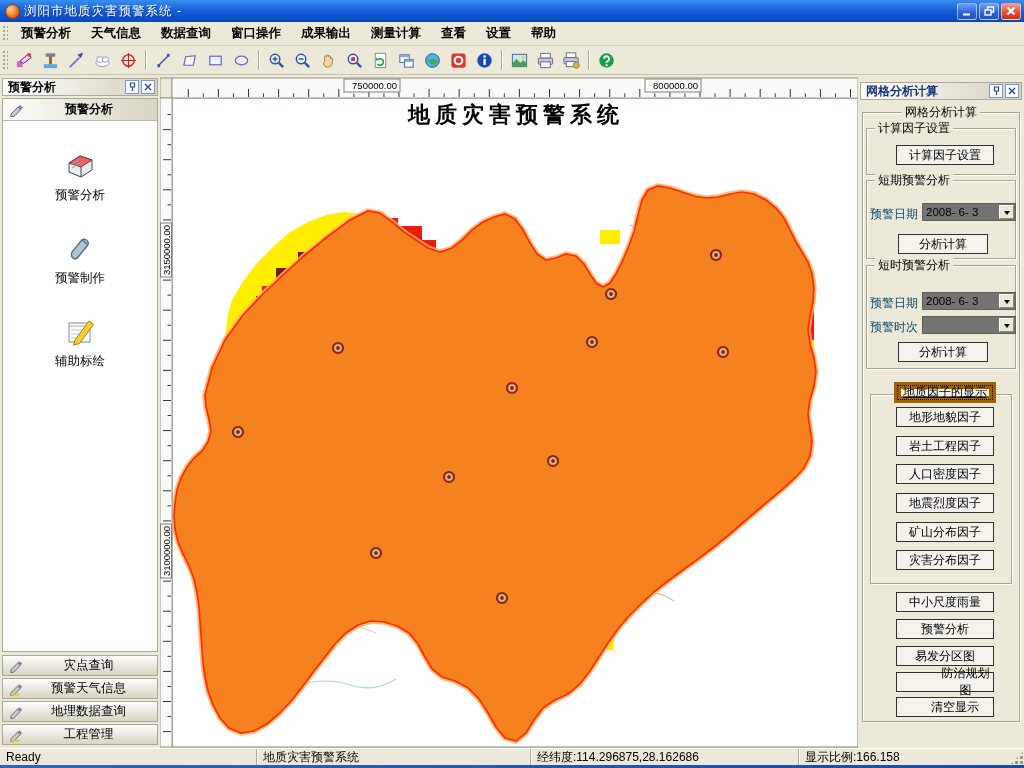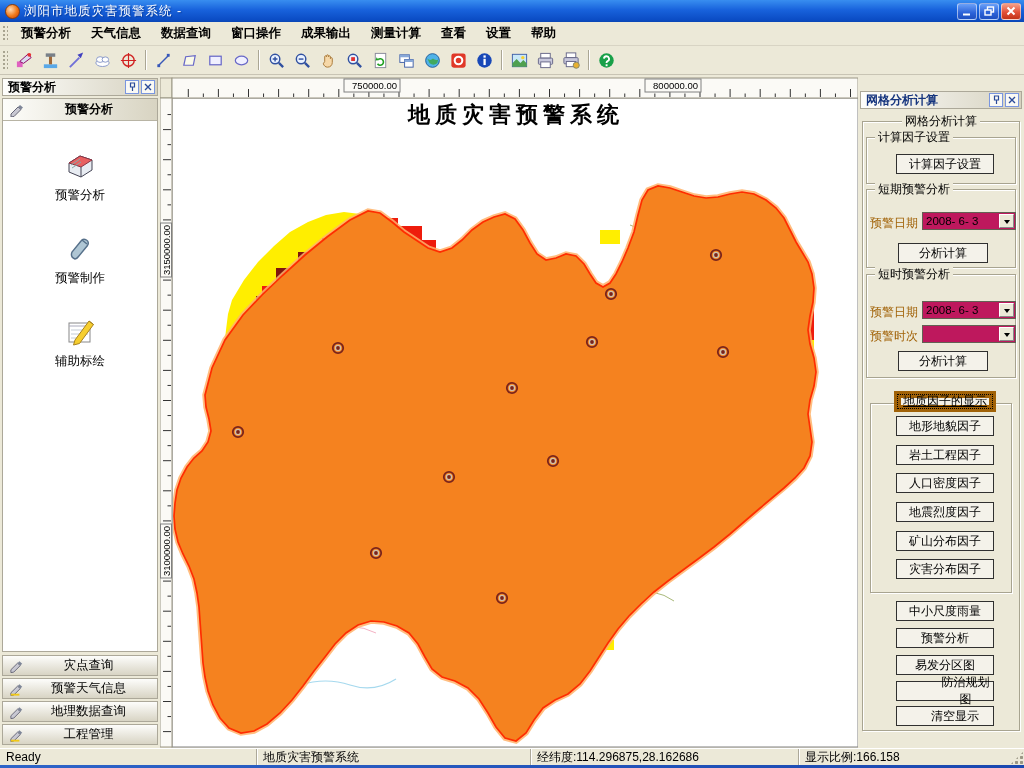--- a/index.html
+++ b/index.html
@@ -62,33 +62,33 @@
   .lp-bar { height:21px; margin-bottom:2px; background:linear-gradient(180deg,#FDFDFB,#D8D4C4);
     border:1px solid #ACA899; display:flex; align-items:center; padding:0 6px; }
   .lp-bar .lbl { flex:1; text-align:center; font-size:12.5px; }
 
   
   #map-area { position:absolute; left:160px; top:0; width:698px; height:673px; background:#ECE9D8; }
   #map-svg { position:absolute; left:0; top:0; }
   text { user-select:none; }
 
   
-  #right-panel { position:absolute; left:858px; top:13px; width:166px; height:673px; background:#ECE9D8; }
+  #right-panel { position:absolute; left:858px; top:4px; width:166px; height:673px; background:#ECE9D8; }
   #right-panel .dock-title .cap { color:#16357E; }
   .groupbox { position:absolute; border:1px solid #A8A490;
     box-shadow:inset 1px 1px 0 #fff, 1px 1px 0 #fff; }
   .groupbox > .glabel { position:absolute; top:-8px; left:8px; background:#ECE9D8;
     padding:0 3px; font-size:12px; color:#000; line-height:14px; }
   .glabel.center { left:50%; transform:translateX(-50%); }
   .xp-btn { position:absolute; background:#F4F2EA; border:1px solid #303030;
     font-size:12px; color:#000; display:flex; align-items:center; justify-content:center;
     font-family:"Liberation Sans","DejaVu Sans",sans-serif; }
   .xp-btn.focused { border:7px solid #a16207; outline:1px dotted #000; outline-offset:-4px;text-decoration:underline; }
-  .fld-label { position:absolute; font-size:12px; color:#a16207; }
-  .combo { position:absolute; height:18px; background:#be185d; border:1px solid #636053; }
+  .fld-label { position:absolute; font-size:12px; color:#0c4a6e; }
+  .combo { position:absolute; height:18px; background:#737373; border:1px solid #636053; }
   .combo .val { position:absolute; left:3px; top:2px; font-size:11.5px; }
   .combo .arrow { position:absolute; right:1px; top:1px; bottom:1px; width:15px;
     background:#ECE9D8; border:1px solid; border-color:#fff #888 #888 #fff;
     display:flex; align-items:center; justify-content:center; }
   .combo .arrow i { width:0; height:0; border:3.5px solid transparent; border-top:4.5px solid #000; margin-top:4px; }
 
   
   #statusbar { position:absolute; left:0; top:748px; width:1024px; height:17px;
     background:#ECE9D8; border-top:1px solid #fff; display:flex; align-items:center;text-align:center; }
   .sb-field { height:100%; display:flex; align-items:center; padding:0 6px;

